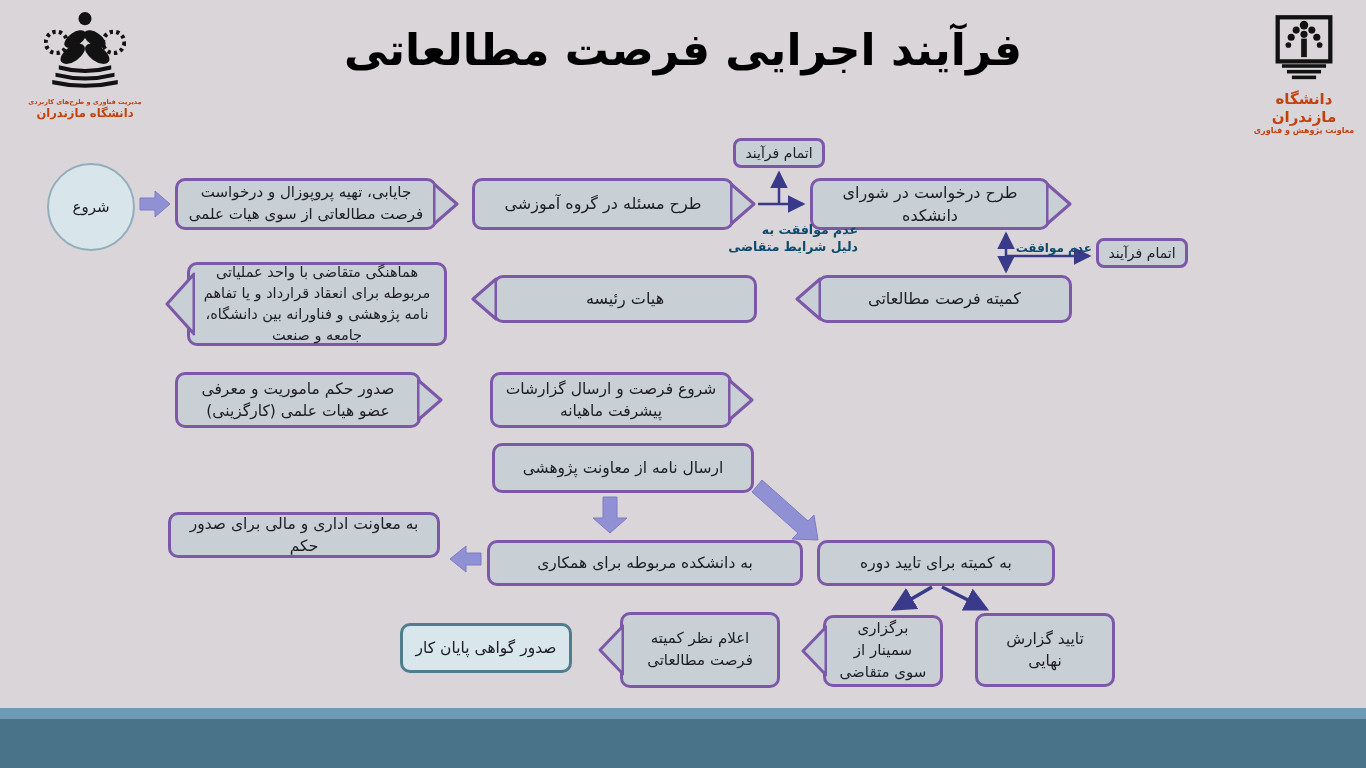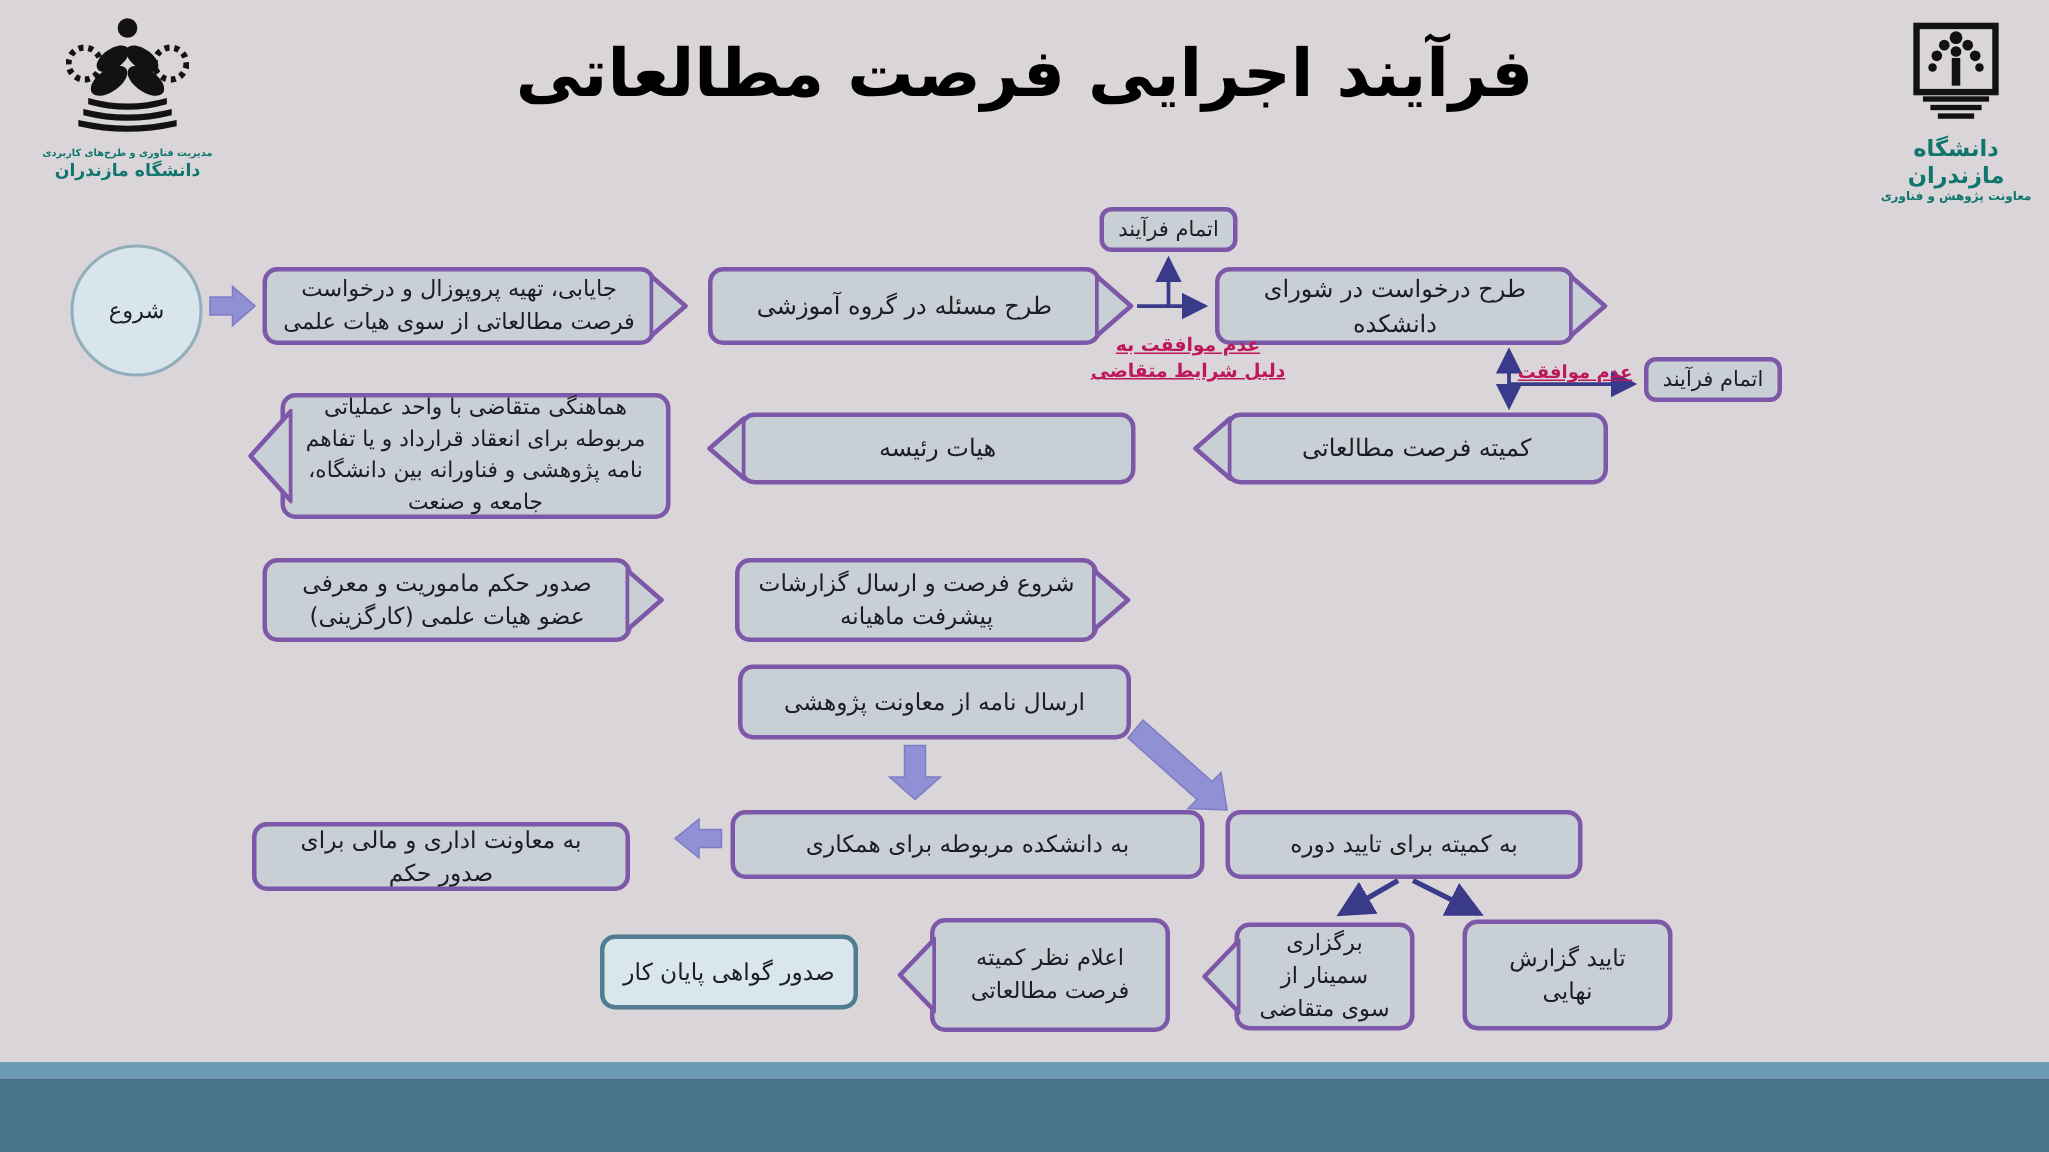--- a/index.html
+++ b/index.html
@@ -19,24 +19,24 @@
         box-sizing:border-box;z-index:3;}
   .chev{position:absolute;top:50%;transform:translateY(-50%);}
   .chev.r{right:-25px;} .chev.l{left:-25px;}
   .chev polygon{fill:#c9d0d5;stroke:#7d58a8;stroke-width:3;stroke-linejoin:round;}
   
   .overlay{position:absolute;left:0;top:0;z-index:2;pointer-events:none;}
   .thin{stroke:#3a3a8a;stroke-width:2.5;fill:none;}
   .thin.w{stroke-width:3.5;}
   .blockarrow{fill:#9090d4;stroke:#7f7bc4;stroke-width:1;}
   
-  .edge-label{position:absolute;direction:rtl;font-weight:bold;color:#be185d;text-align:center;
-        white-space:pre-line;z-index:4;line-height:1.35;text-decoration:underline;}
-  
-  .logo{position:absolute;text-align:center;color:#0f766e;z-index:3;}
+  .edge-label{position:absolute;direction:rtl;font-weight:bold;color:#0c4a6e;
+        white-space:pre-line;z-index:4;line-height:1.35;}
+  
+  .logo{position:absolute;text-align:center;color:#c2410c;z-index:3;}
   .logo .cap-sm{display:block;font-size:6.5px;font-weight:bold;direction:rtl;}
   .logo .cap-bold{display:block;font-size:11.5px;font-weight:bold;direction:rtl;}
   .logo-r .cap-bold{font-size:15px;}
   .logo-r .cap-sm{font-size:8px;}
   
   .footer-light{position:absolute;left:0;top:708px;width:1366px;height:11px;background:#6d9ab5;z-index:1;}
   .footer-dark{position:absolute;left:0;top:719px;width:1366px;height:49px;background:#497389;z-index:1;}
 </style>
 </head>
 <body>
@@ -186,21 +186,21 @@
 
 
   <div class="node" style="left:492px;top:443px;width:262px;height:50px;">
     <span class="ntext">ارسال نامه از معاونت پژوهشی</span>
   </div>
 
   <div class="node" style="left:487px;top:540px;width:316px;height:46px;">
     <span class="ntext">به دانشکده مربوطه برای همکاری</span>
   </div>
 
-  <div class="node" style="left:168px;top:548px;width:252px;height:46px;">
+  <div class="node" style="left:168px;top:512px;width:272px;height:46px;">
     <span class="ntext">به معاونت اداری و مالی برای صدور حکم</span>
   </div>
 
   <div class="node" style="left:817px;top:540px;width:238px;height:46px;">
     <span class="ntext">به کمیته برای تایید دوره</span>
   </div>
 
   <div class="node" style="left:975px;top:613px;width:140px;height:74px;">
     <span class="ntext">تایید گزارش نهایی</span>
   </div>

